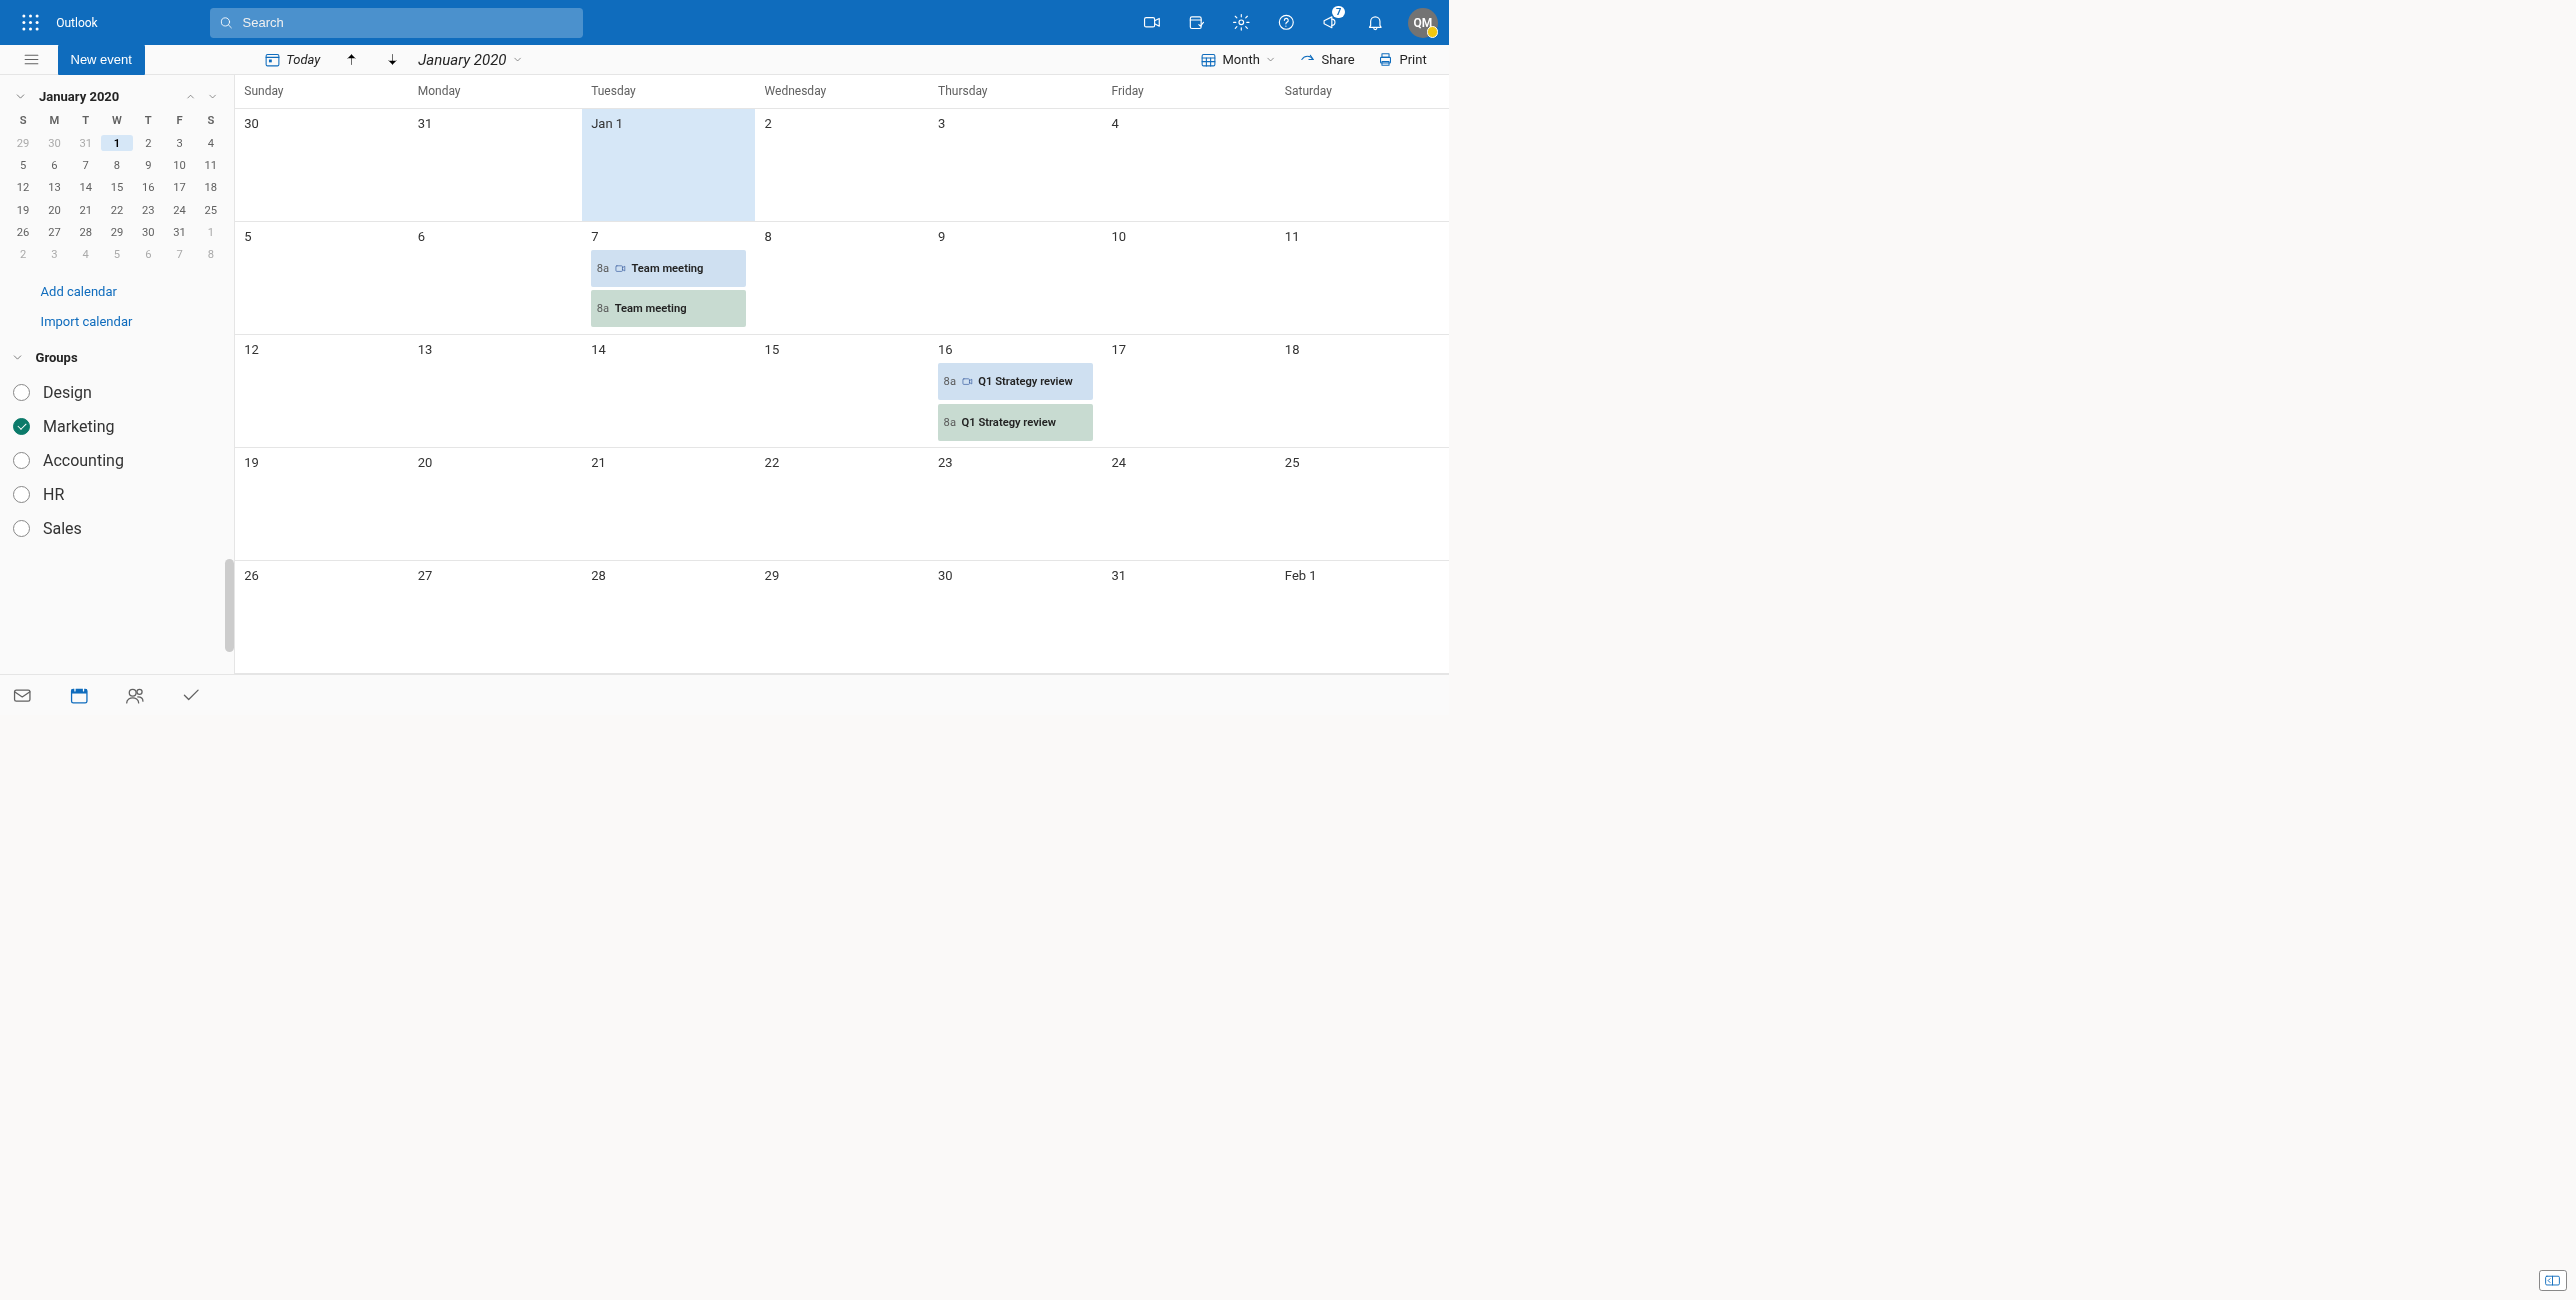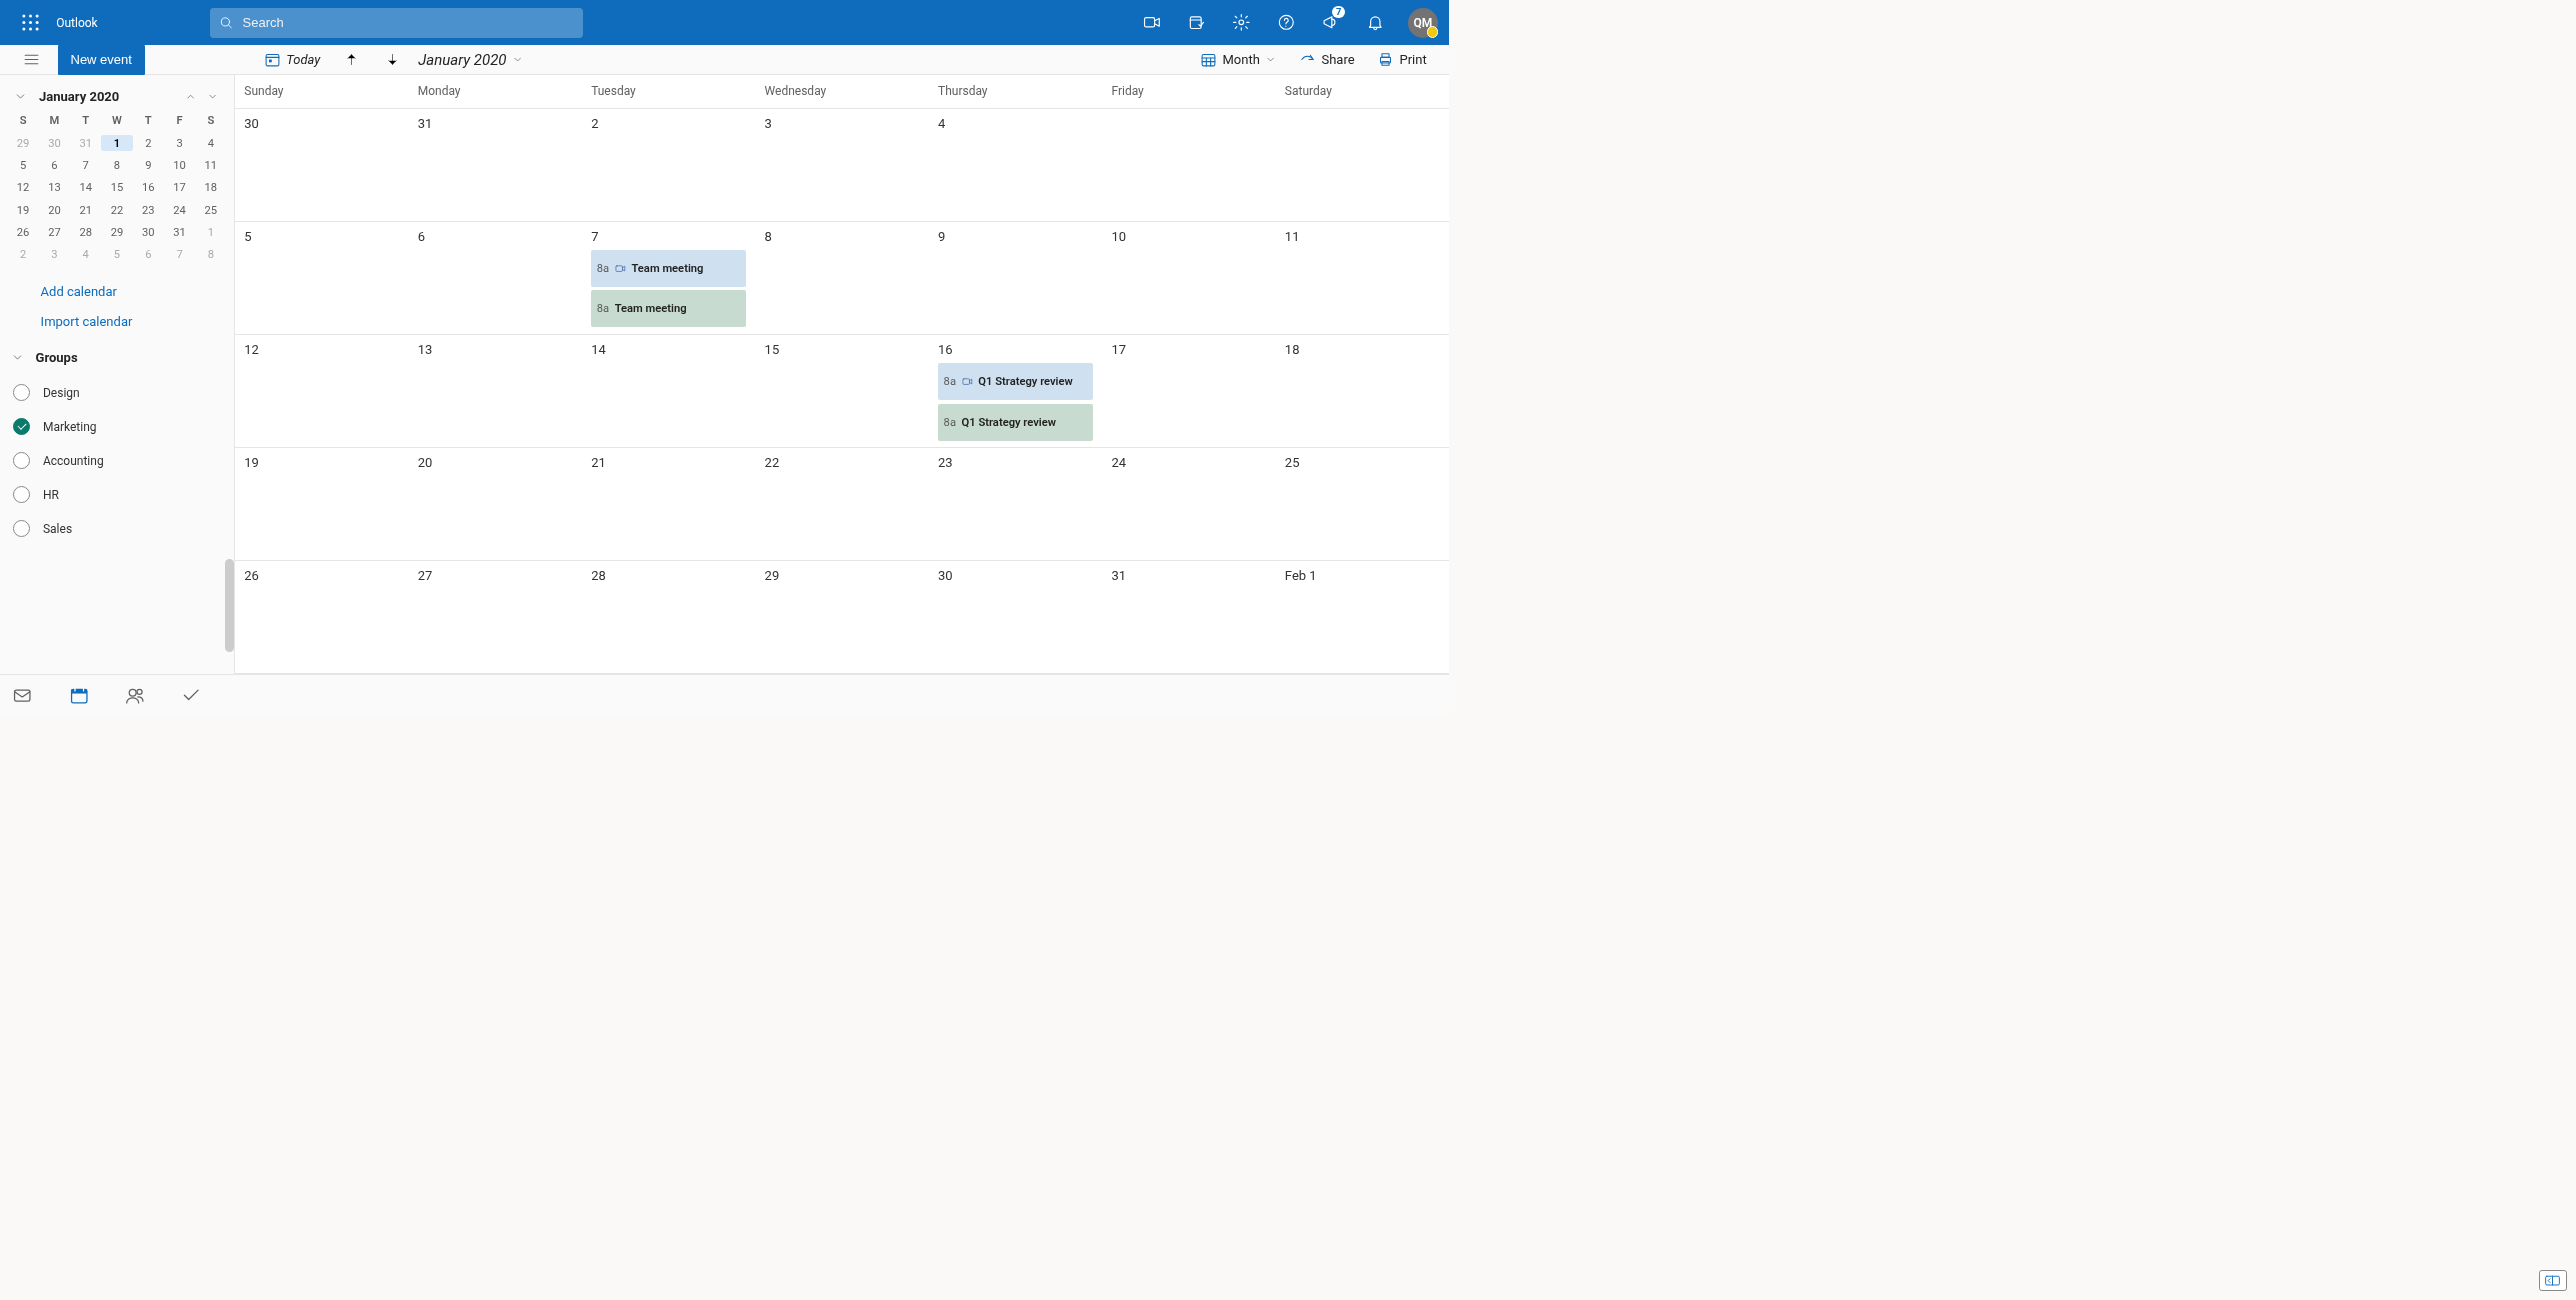--- a/index.html
+++ b/index.html
@@ -164,21 +164,21 @@
 
   .groups { margin-top:15px; }
   .groups-header { display:flex;align-items:center;gap:9.3px;padding:5.6px 3.7px;cursor:pointer;}
   .groups-header .chev { width:17px;height:17px;display:flex;align-items:center;justify-content:center;}
   .groups-header .label { font-weight:700; font-size:13px; }
   .group-list { display:flex;flex-direction:column; gap:0; margin-top:3.7px; padding-left:3.7px; }
   .group-item { display:flex;align-items:center;gap:13px;height:34px;cursor:pointer;padding-left:3.7px; border-radius:2.8px;}
   .group-circle { width:17px;height:17px;border-radius:50%;border:1.4px solid #888;background:#fff; flex:0 0 auto;}
   .group-circle.checked { background:var(--marketing);border-color:var(--marketing);display:flex;align-items:center;justify-content:center;}
   .group-circle.checked::after { content:"";display:block;width:6.5px;height:3.7px;border-left:1.9px solid #fff;border-bottom:1.9px solid #fff;transform:rotate(-45deg);margin-top:-1.9px;}
-  .group-item .glabel { font-size:12px; color:#333;}
+  .group-item .glabel { font-size:16px; color:#333;}
 
   .sidebar-scroll-thumb {
     position:absolute; right:0; top:484px; width:9.3px; height:93px;
     background:#ccc; border-radius:4.7px;
   }
 
   
   .calendar { flex:1; display:flex; flex-direction:column; background:#fff; }
   .dow-row { display:grid; grid-template-columns:repeat(7,1fr); border-bottom:0.9px solid var(--border); }
   .dow-cell { padding:9.3px 9.3px; font-size:12px; color:#616161; }
@@ -492,20 +492,23 @@
         <div class="dow-cell">Saturday</div>
       </div>
     <div class="weeks" id="weeks">
         <div class="week">
           <div class="day-cell">
             <div class="day-num">30</div>
           </div>
           <div class="day-cell">
             <div class="day-num">31</div>
           </div>
+          <div class="day-cell today">
+            <div class="day-num">Jan 1</div>
+          </div>
           <div class="day-cell">
             <div class="day-num">2</div>
           </div>
           <div class="day-cell">
             <div class="day-num">3</div>
           </div>
           <div class="day-cell">
             <div class="day-num">4</div>
           </div>
         </div>

